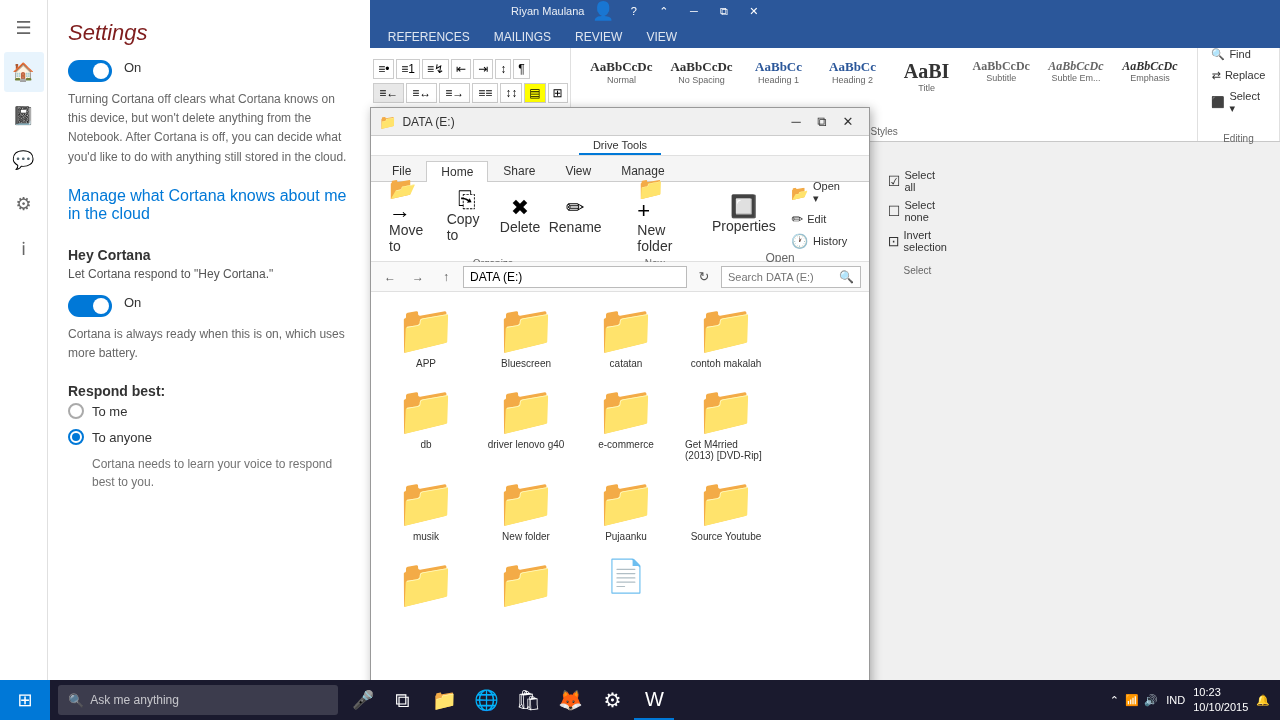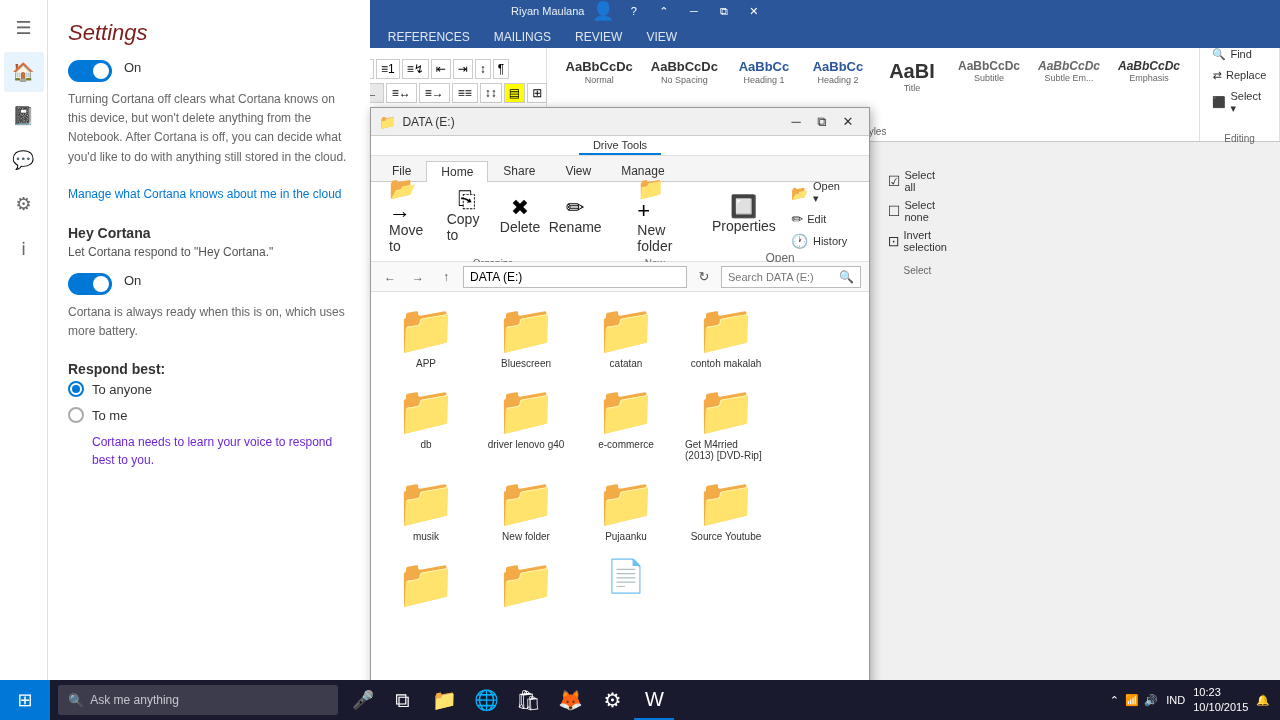--- a/index.html
+++ b/index.html
@@ -46,46 +46,46 @@
     .ribbon-small-row { display: flex; flex-direction: column; gap: 1px; }
     .ribbon-small-btn { display: flex; align-items: center; gap: 3px; padding: 1px 4px; cursor: pointer; border-radius: 2px; font-size: 11px; color: #333; }
 
     
     .font-box { display: flex; align-items: center; border: 1px solid #aaa; padding: 1px 4px; font-size: 11px; min-width: 130px; cursor: pointer; }
     .font-size-box { display: flex; align-items: center; border: 1px solid #aaa; padding: 1px 4px; font-size: 11px; min-width: 30px; cursor: pointer; }
 
     
     .styles-gallery { display: flex; gap: 4px; padding: 4px; flex: 1; overflow: hidden; }
     .style-item { display: flex; flex-direction: column; align-items: center; padding: 2px 6px; border: 1px solid transparent; cursor: pointer; min-width: 70px; }
-    .style-preview { font-size: 18px; font-weight: bold; line-height: 1.2; }
+    .style-preview { font-size: 18px; font-weight: bold; line-height: 1.2; font-family: Liberation Serif, serif; }
     .style-label { font-size: 9px; color: #666; }
 
     
     .cortana-panel { position: absolute; top: 0; left: 0; width: 370px; height: 680px; background: #fff; z-index: 100; display: flex; flex-direction: column; }
     .cortana-nav { width: 48px; background: #fff; display: flex; flex-direction: column; align-items: center; padding-top: 8px; gap: 4px; border-right: 1px solid #e0e0e0; }
     .cortana-content { flex: 1; display: flex; flex-direction: row; }
     .cortana-main { flex: 1; padding: 20px 20px; overflow-y: auto; }
     .nav-icon { width: 40px; height: 40px; display: flex; align-items: center; justify-content: center; font-size: 18px; color: #666; cursor: pointer; border-radius: 3px; }
     .nav-icon.active { color: #0078d7; background: #e8f4fd; }
     .cortana-header { font-size: 22px; font-weight: 300; color: #7f1d1d; margin-bottom: 14px; font-style: italic; }
     .cortana-subtitle { font-size: 13px; color: #555; margin-bottom: 20px; line-height: 1.5; }
     .toggle-row { display: flex; gap: 12px; margin-bottom: 8px; }
     .toggle { width: 44px; height: 22px; background: #0078d7; border-radius: 11px; position: relative; cursor: pointer; }
     .toggle .knob { position: absolute; right: 3px; top: 3px; width: 16px; height: 16px; background: white; border-radius: 50%; }
     .toggle-label { font-size: 13px; color: #333; }
     .cortana-desc { font-size: 12px; color: #666; margin-bottom: 20px; line-height: 1.6; }
-    .cortana-link { color: #0078d7; font-size: 12px; text-decoration: none; cursor: pointer; display: block; margin-bottom: 24px; }
+    .cortana-link { color: #0078d7; font-size: 16px; text-decoration: none; cursor: pointer; display: block; margin-bottom: 24px; }
     .section-title { font-size: 14px; font-weight: 600; color: #333; margin-bottom: 4px; }
     .section-sub { font-size: 12px; color: #555; margin-bottom: 14px; }
     .radio-row { display: flex; align-items: center; gap: 8px; margin-bottom: 10px; }
     .radio-outer { width: 16px; height: 16px; border: 2px solid #0078d7; border-radius: 50%; display: flex; align-items: center; justify-content: center; cursor: pointer; }
     .radio-inner { width: 8px; height: 8px; background: #0078d7; border-radius: 50%; }
     .radio-empty { width: 16px; height: 16px; border: 2px solid #aaa; border-radius: 50%; cursor: pointer; }
     .radio-text { font-size: 13px; color: #333; }
-    .respond-desc { font-size: 12px; color: #6d28d9; margin-left: 24px; line-height: 1.5; }
+    .respond-desc { font-size: 12px; color: #737373; margin-left: 24px; line-height: 1.5; }
 
     
     .explorer-window { position: absolute; top: 107px; left: 370px; width: 500px; height: 580px; background: #fff; border: 1px solid #999; z-index: 200; display: flex; flex-direction: column; box-shadow: 2px 2px 10px rgba(0,0,0,0.3); }
     .explorer-title { height: 28px; background: #f0f0f0; display: flex; align-items: center; padding: 0 8px; border-bottom: 1px solid #ccc; }
     .explorer-title-text { flex: 1; font-size: 12px; color: #333; margin-left: 6px; }
     .explorer-win-controls { display: flex; }
     .exp-win-btn { width: 26px; height: 26px; display: flex; align-items: center; justify-content: center; color: #333; font-size: 13px; cursor: pointer; }
 
     
     .exp-ribbon-tabs { height: 26px; background: #f5f5f5; display: flex; align-items: flex-end; border-bottom: 1px solid #ccc; padding-left: 6px; }
@@ -332,29 +332,29 @@
           <div class="knob"></div>
         </div>
         <span class="toggle-label">On</span>
       </div>
 
       <div class="cortana-desc">Cortana is always ready when this is on, which uses more battery.</div>
 
       <div class="section-title">Respond best:</div>
 
       <div class="radio-row">
+        <div class="radio-empty"></div>
+        <span class="radio-text">To me</span>
+      </div>
+
+      <div class="radio-row">
         <div class="radio-outer">
           <div class="radio-inner"></div>
         </div>
         <span class="radio-text">To anyone</span>
-      </div>
-
-      <div class="radio-row">
-        <div class="radio-empty"></div>
-        <span class="radio-text">To me</span>
       </div>
       <div class="respond-desc">Cortana needs to learn your voice to respond best to you.</div>
     </div>
   </div>
 </div>
 
 <div class="explorer-window">
 
   <div class="explorer-title">
     <span style="font-size:14px;">📁</span>

